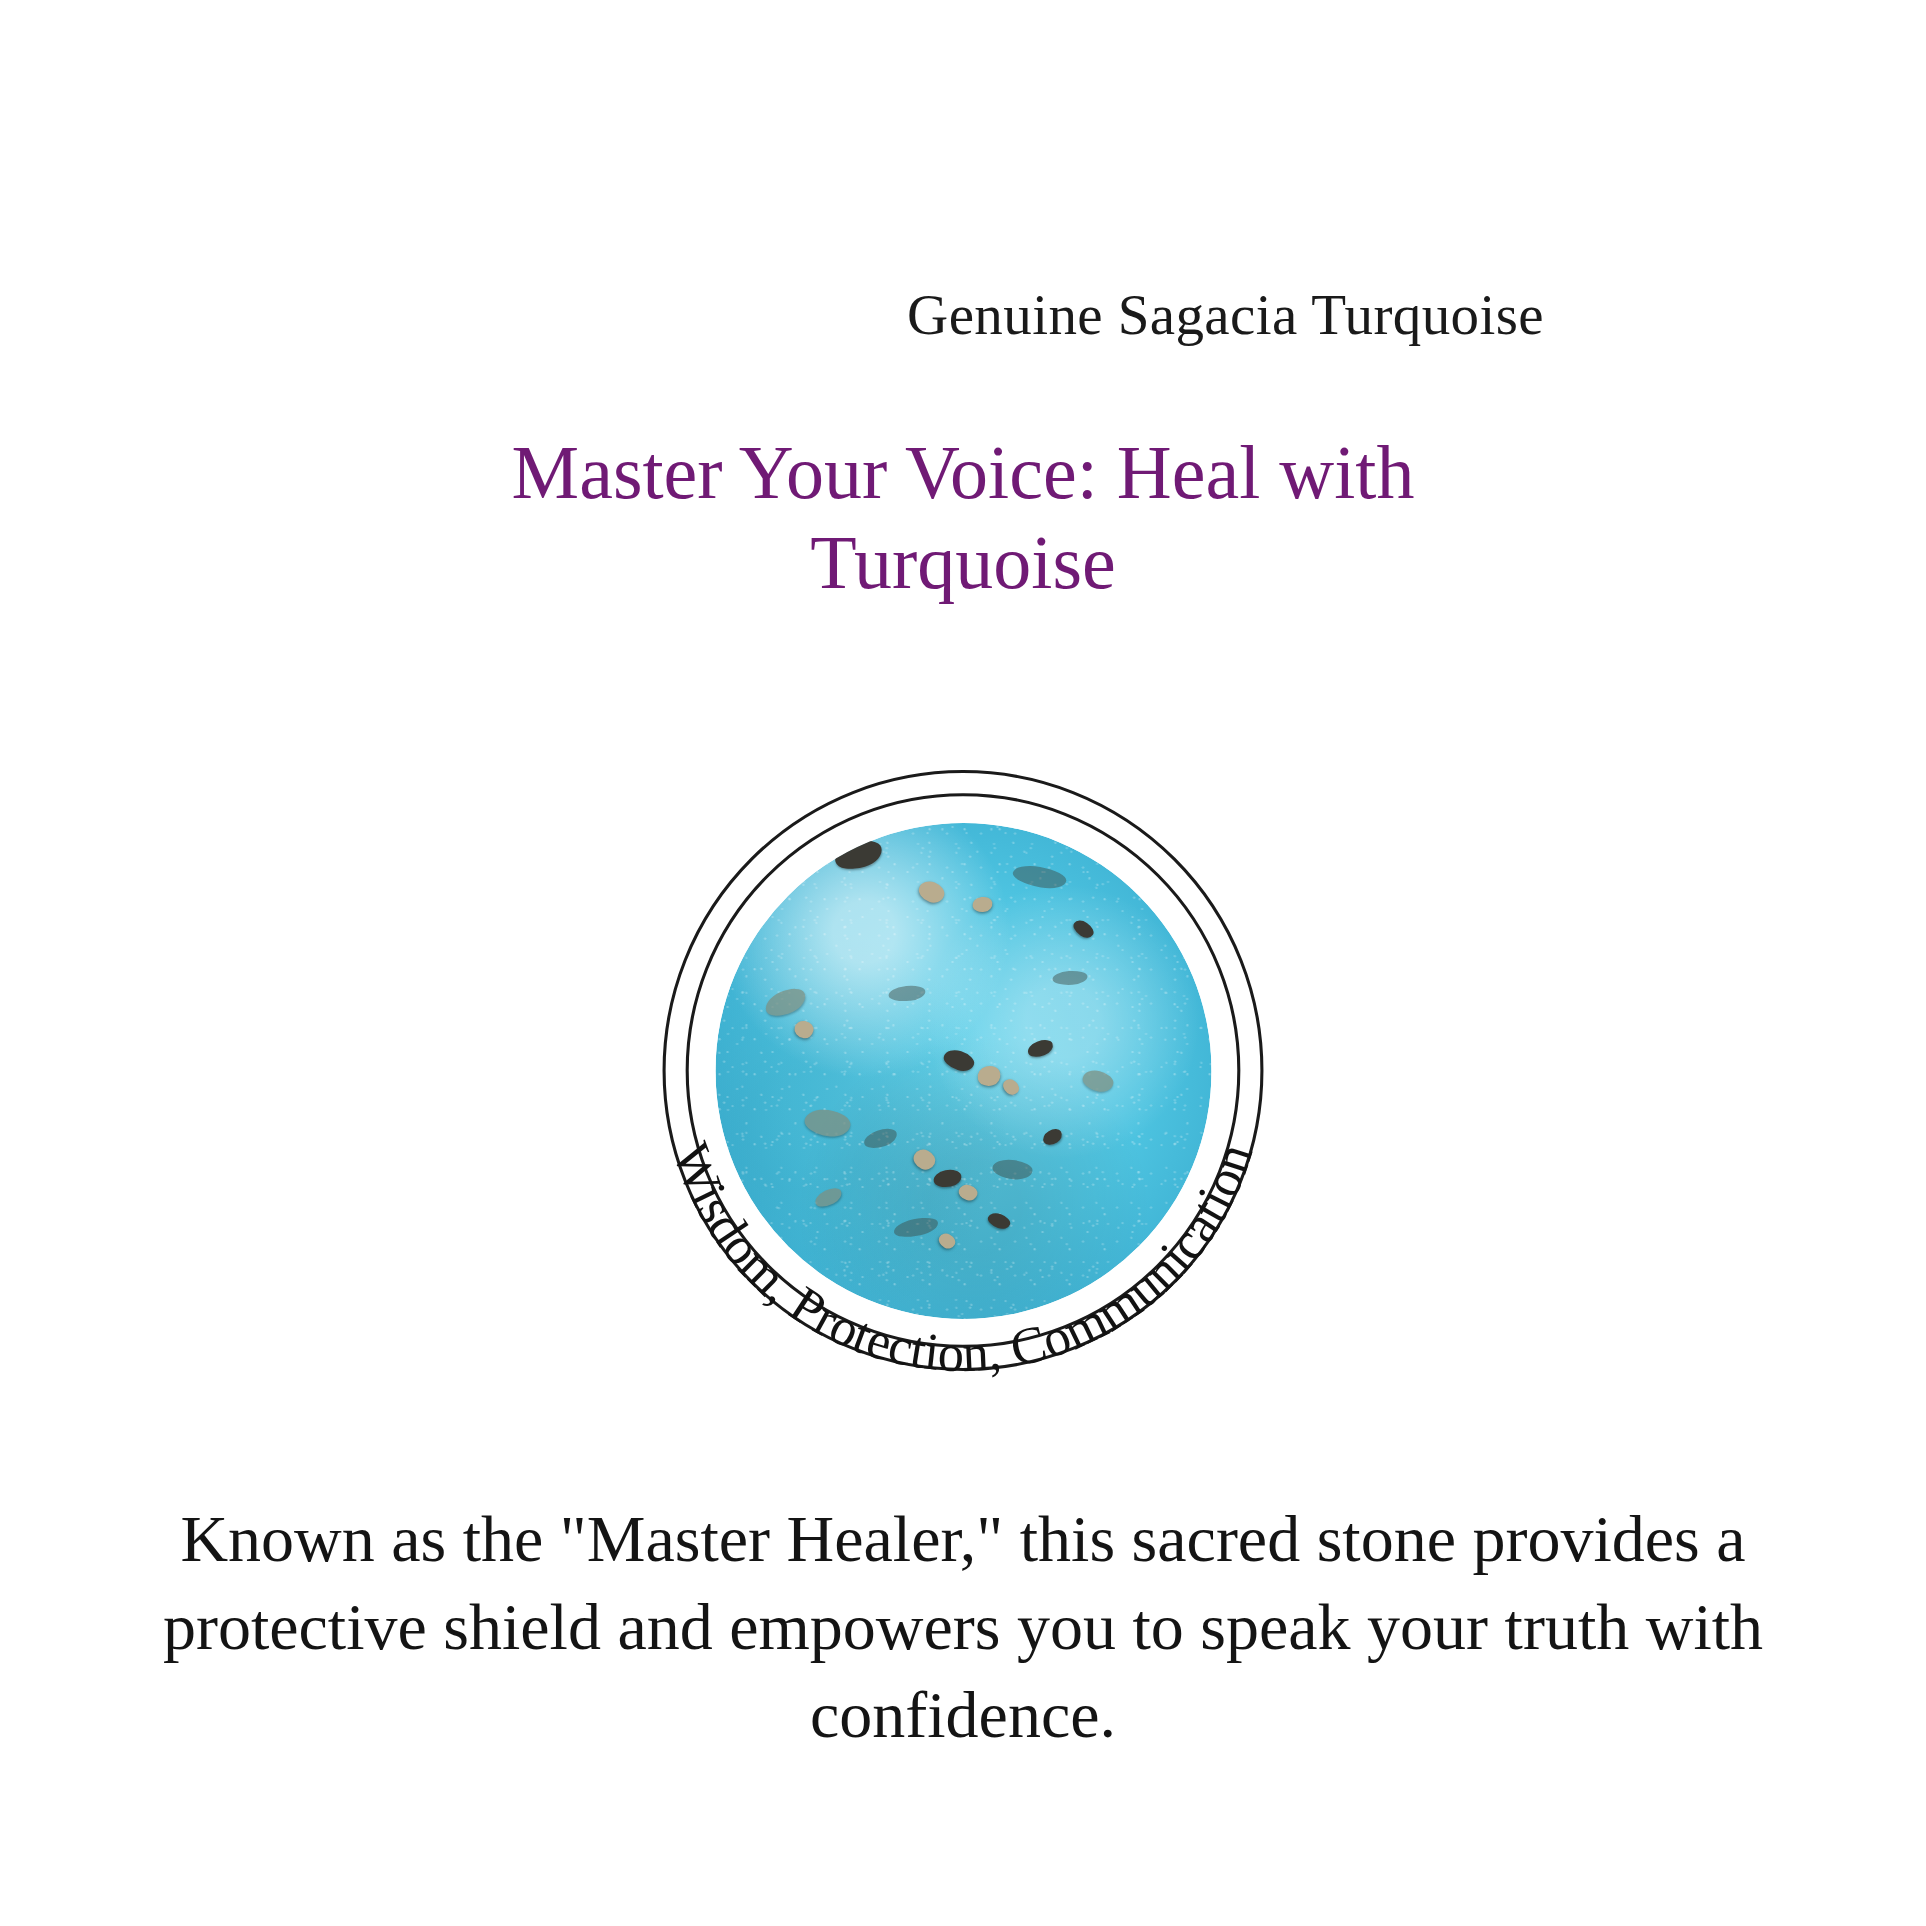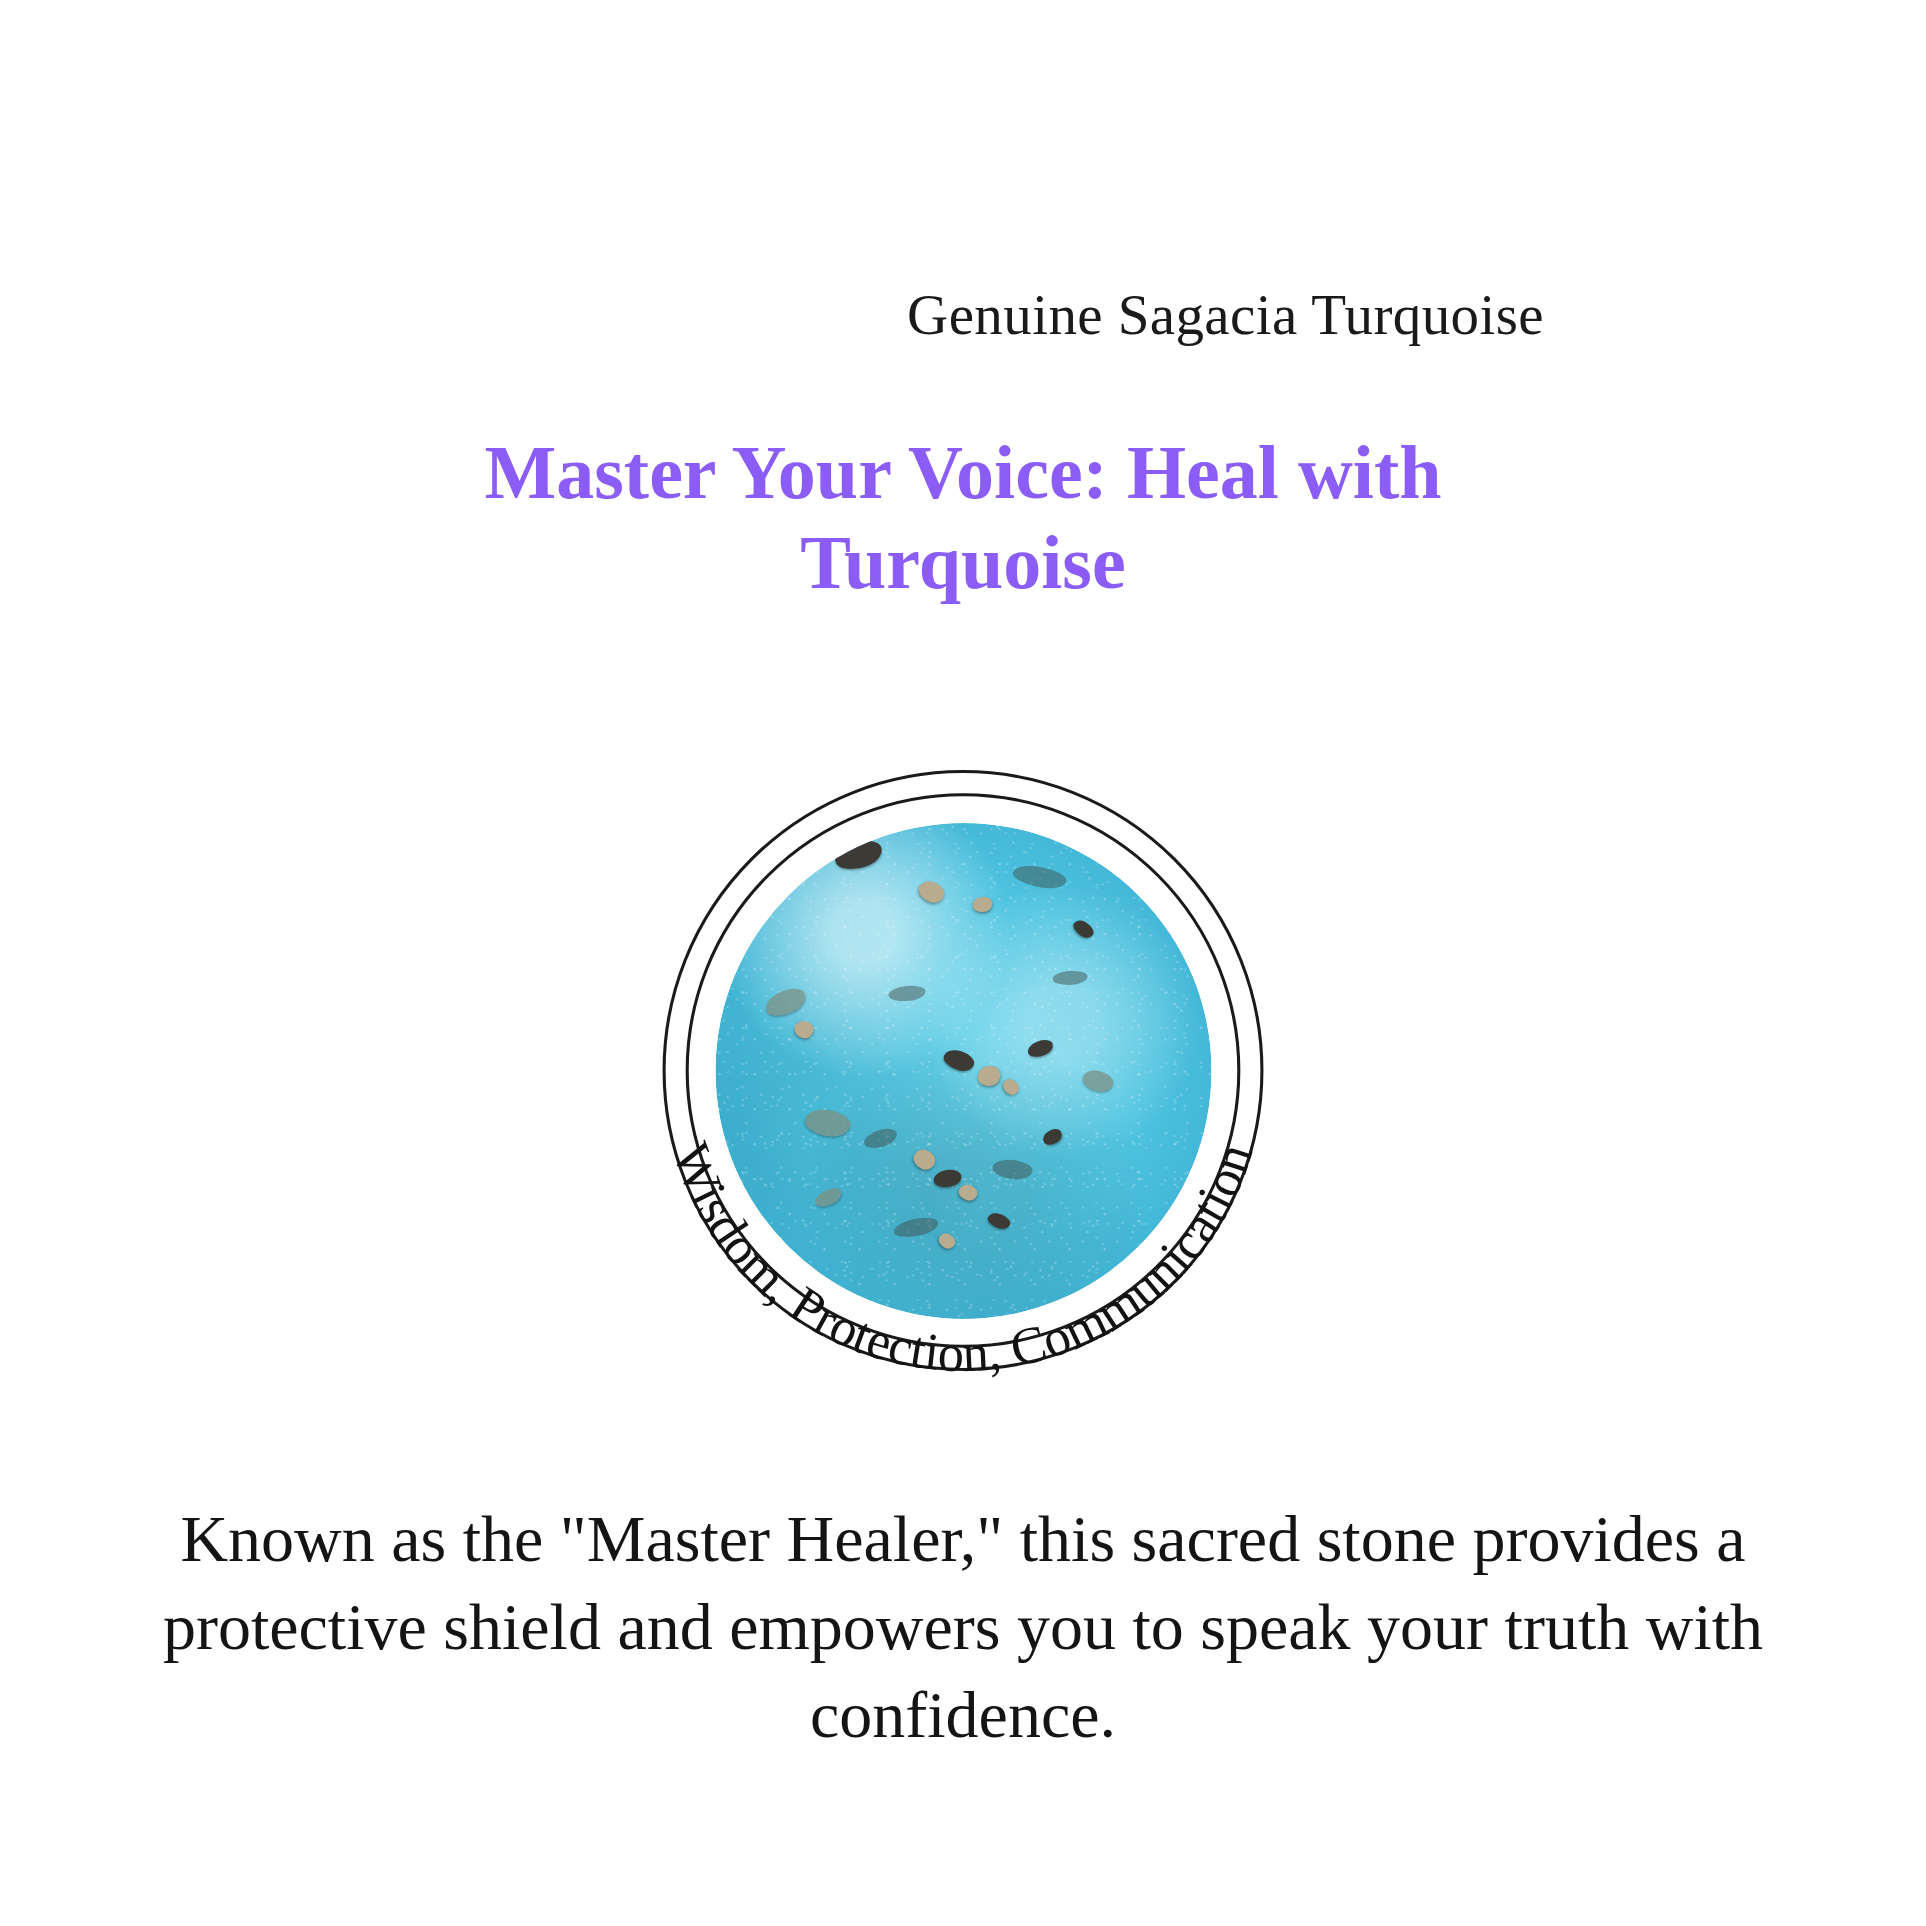--- a/index.html
+++ b/index.html
@@ -38,22 +38,22 @@
   }
   .headline {
     position: absolute;
     top: 428px;
     left: 50%;
     transform: translateX(-50%);
     width: 1202px;
     text-align: center;
     font-size: 76px;
     line-height: 1.18;
-    color: #8b5cf6;
-    font-weight: 700;
+    color: #701a75;
+    font-weight: 400;
   }
 
   
   .seal {
     position: absolute;
     left: 50%;
     top: 693px;
     transform: translateX(-50%);
     width: 755px;
     height: 755px;

